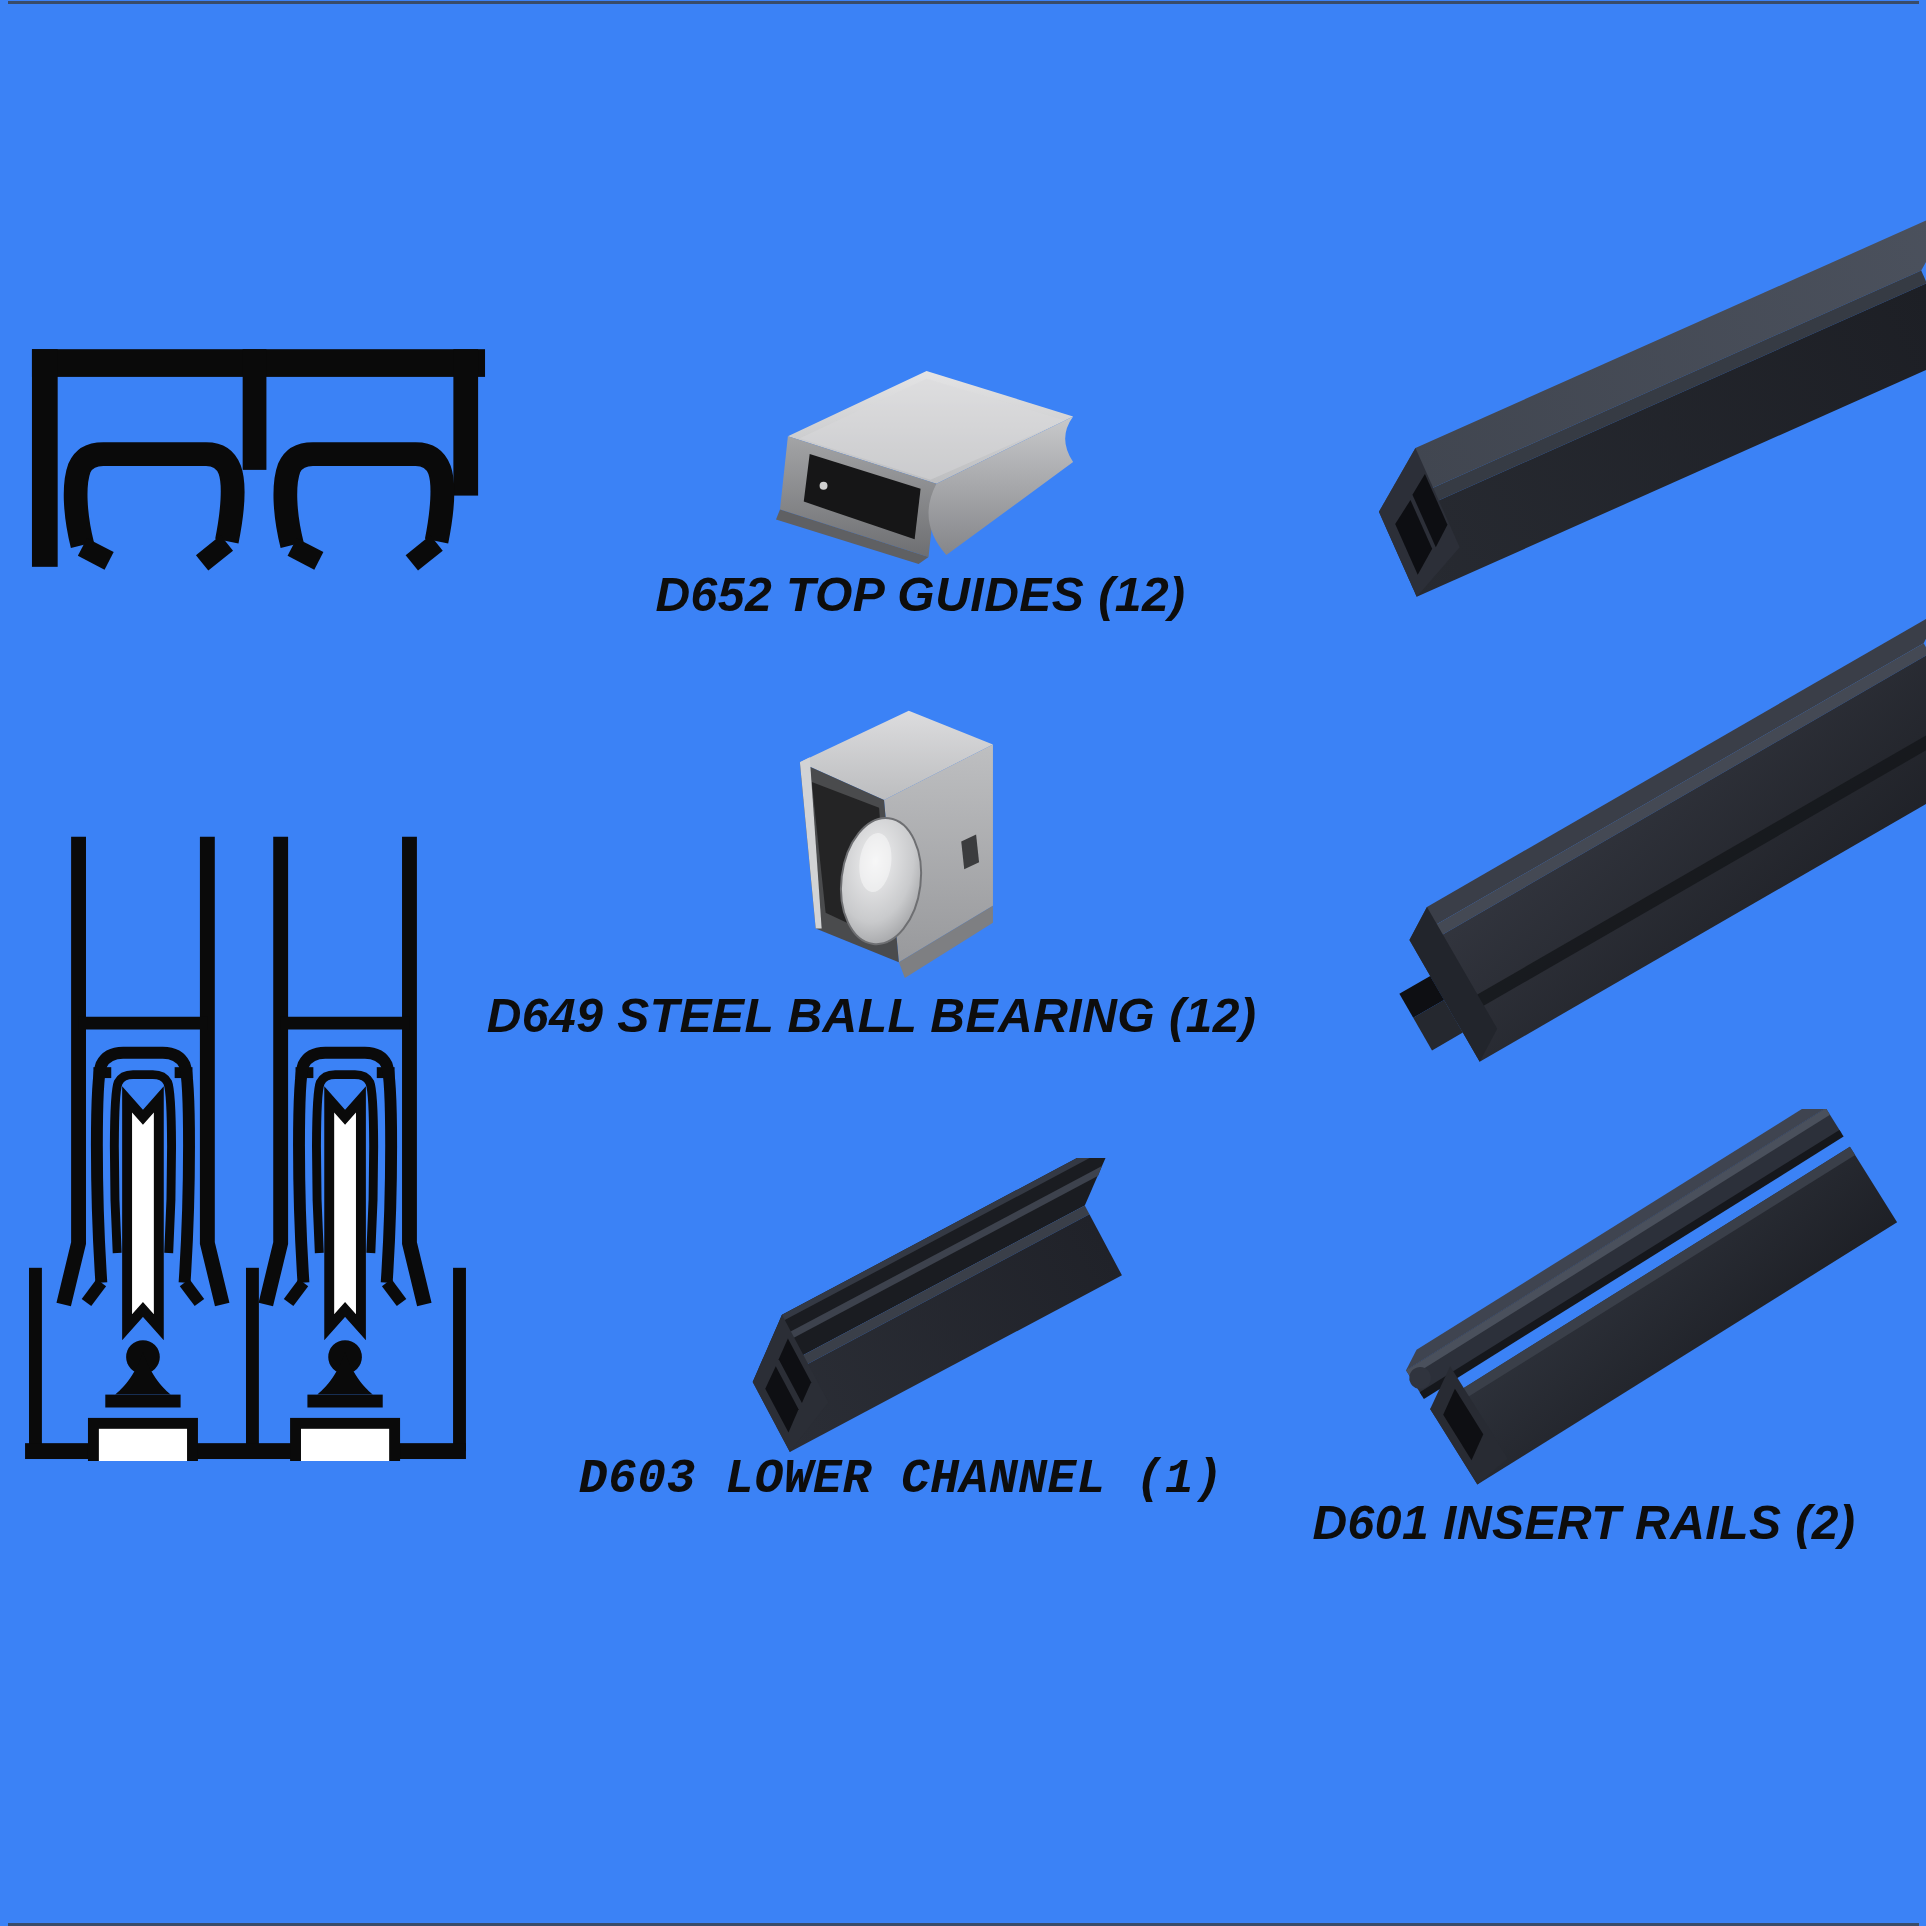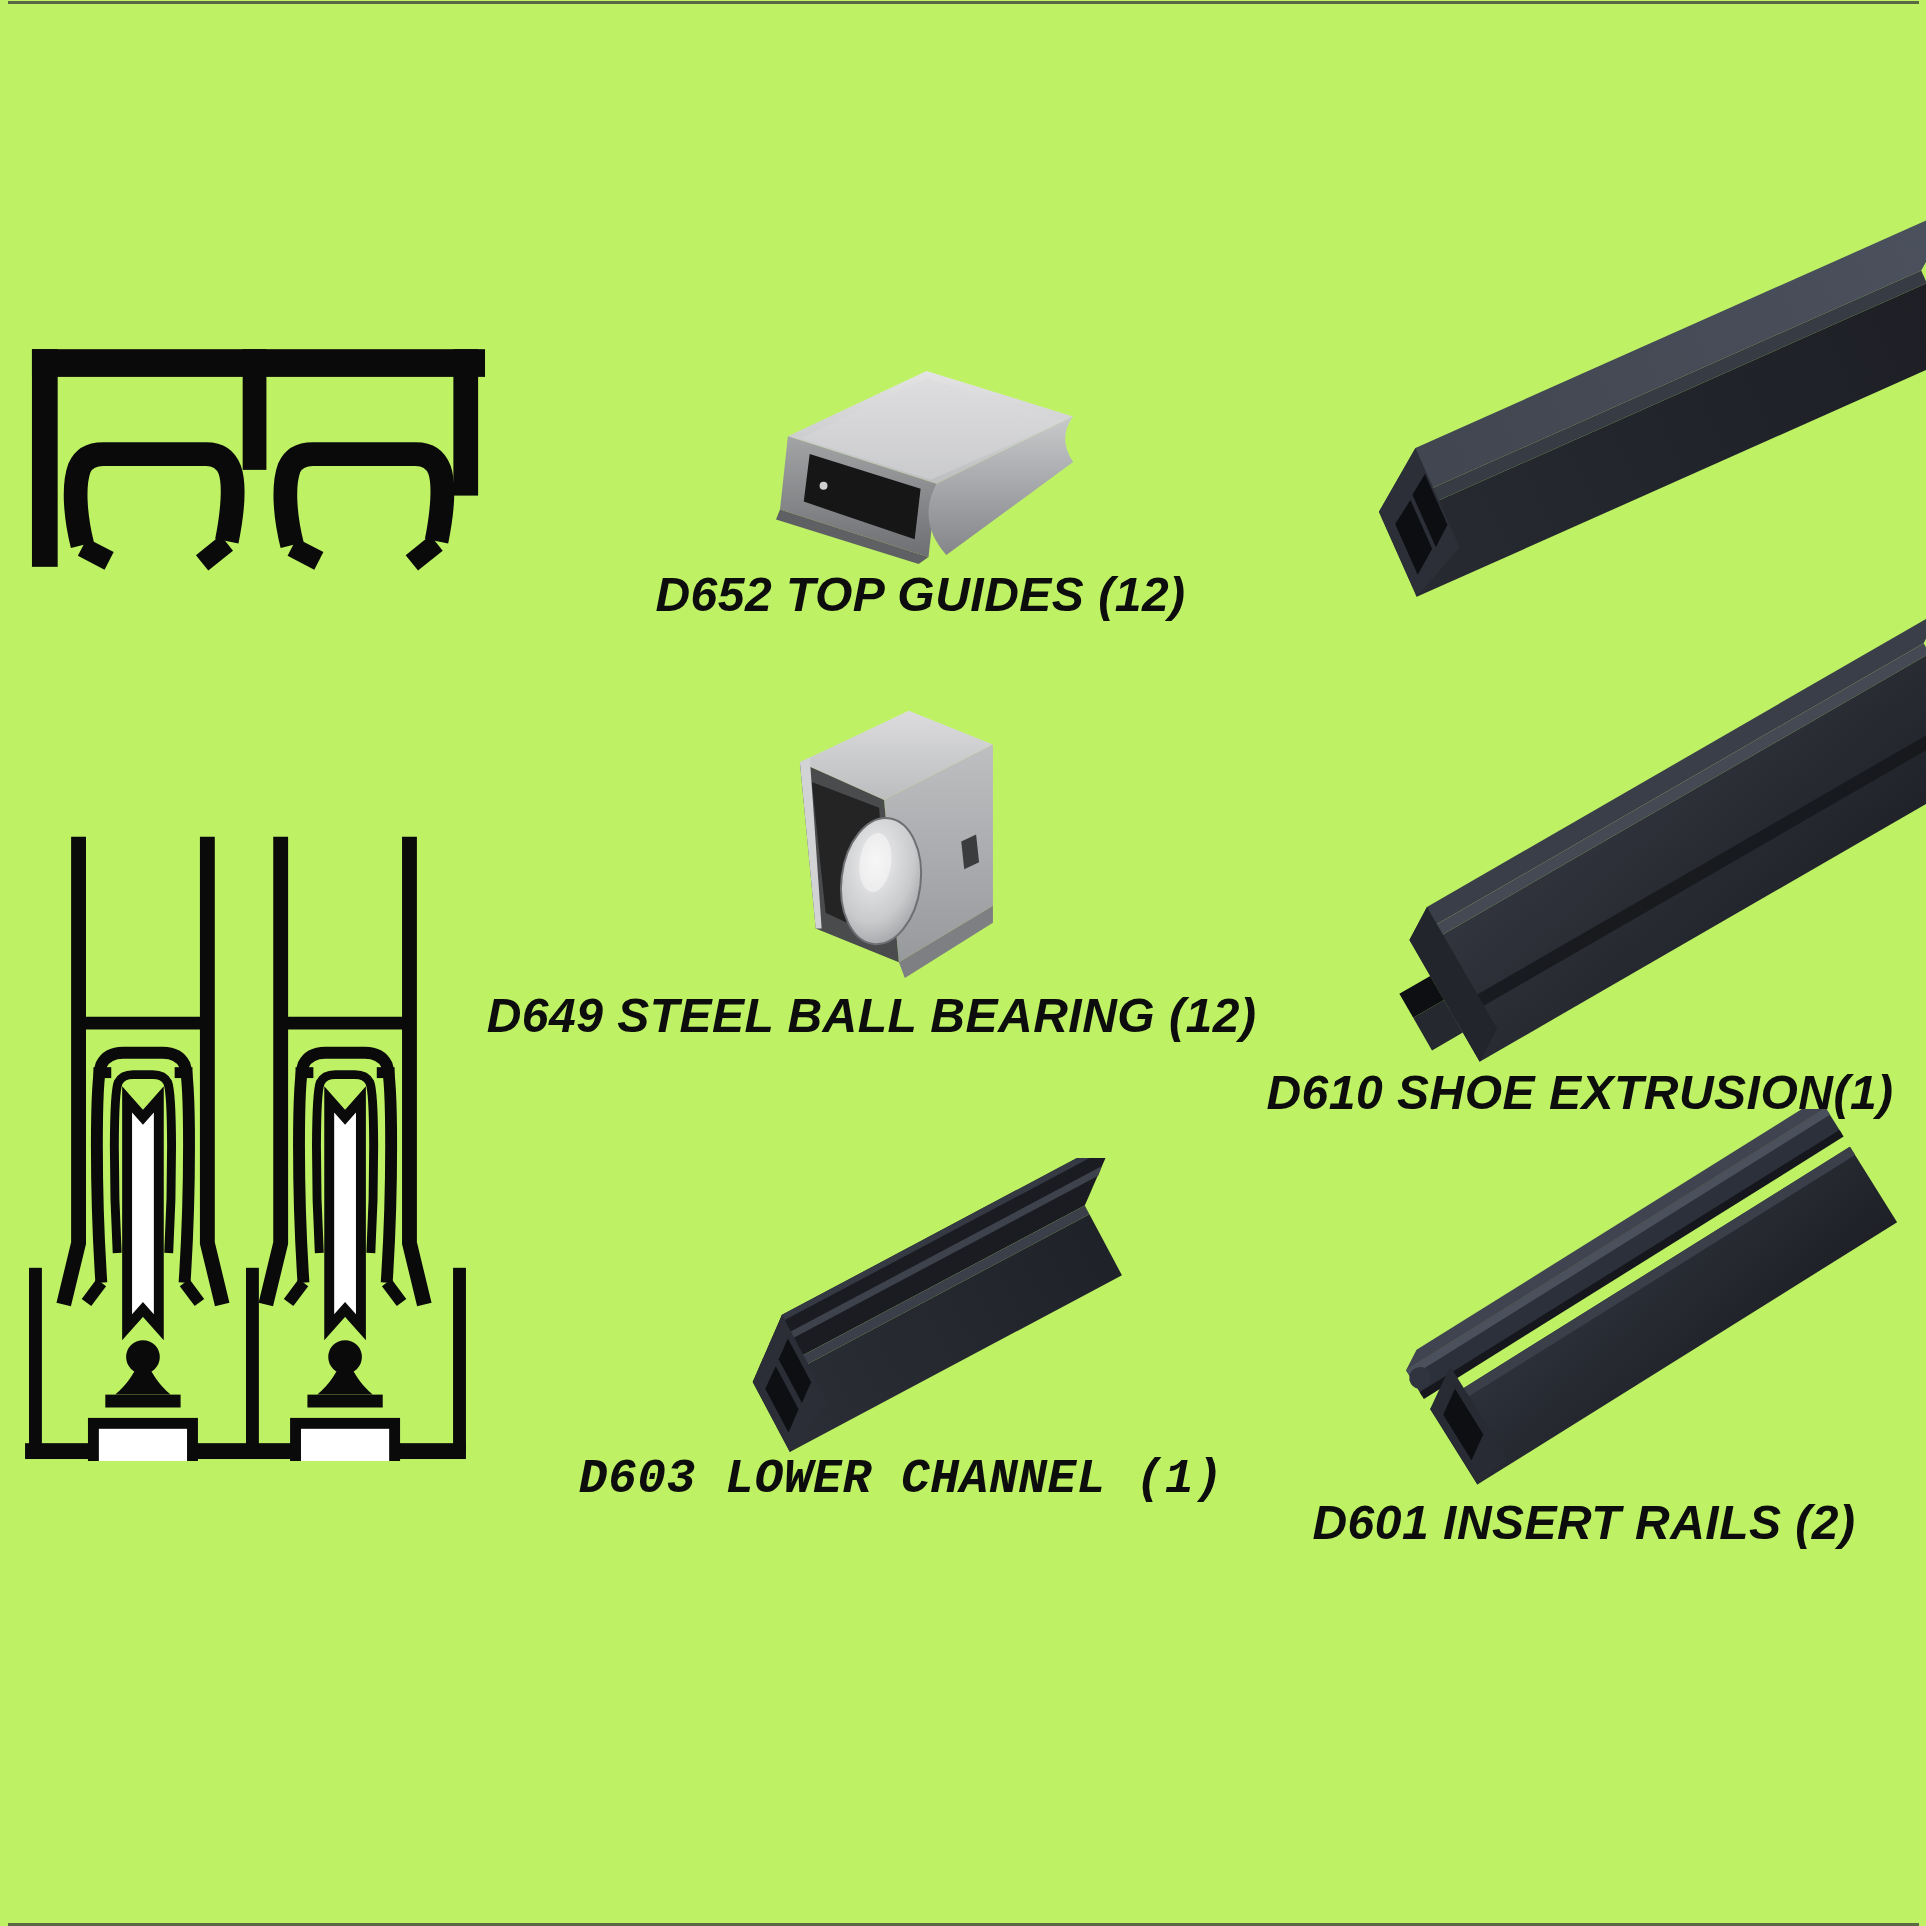--- a/index.html
+++ b/index.html
@@ -1,16 +1,16 @@
 <!DOCTYPE html>
 <html><head>
 <meta charset="utf-8">
 <style>
   html,body{margin:0;padding:0;background:#ffffff;}
-  .canvas{position:relative;width:1927px;height:1927px;background:#bef264;overflow:hidden;
+  .canvas{position:relative;width:1927px;height:1927px;background:#3b82f6;overflow:hidden;
           font-family:"Liberation Sans",sans-serif;}
   .label{position:absolute;font-style:italic;font-weight:700;font-size:48px;line-height:1.1;
          color:#0d0d0d;text-align:center;white-space:nowrap;letter-spacing:0.5px;}
   .art{position:absolute;}
   .edge-line{position:absolute;left:8px;width:1911px;height:3px;background:#3a3a3a;opacity:.75;}
 </style>
 </head>
 <body>
 
 <div class="canvas">
@@ -211,20 +211,19 @@
       <polygon points="8,-8 32,-24 32,30 8,46" fill="#0e0f13"></polygon>
       <circle cx="8" cy="-52" r="11" fill="#30343e"></circle>
     </g>
   </svg>
 
   <div class="label" style="left:549px;top:569px;width:743px;">D652 TOP GUIDES (12)</div>
 
 
   <div class="label" style="left:416px;top:990px;width:911px;">D649 STEEL BALL BEARING (12)</div>
 
-  <div class="label" style="left:1233px;top:1067px;width:694px;">D610 SHOE EXTRUSION(1)</div>
 
   <div class="label" style="left:510px;top:1453px;width:782px;font-family:Liberation Mono, monospace;">D603 LOWER CHANNEL (1)</div>
 
   <div class="label" style="left:1242px;top:1497px;width:684px;">D601 INSERT RAILS (2)</div>
 
 </div>
 
 
 </body></html>

